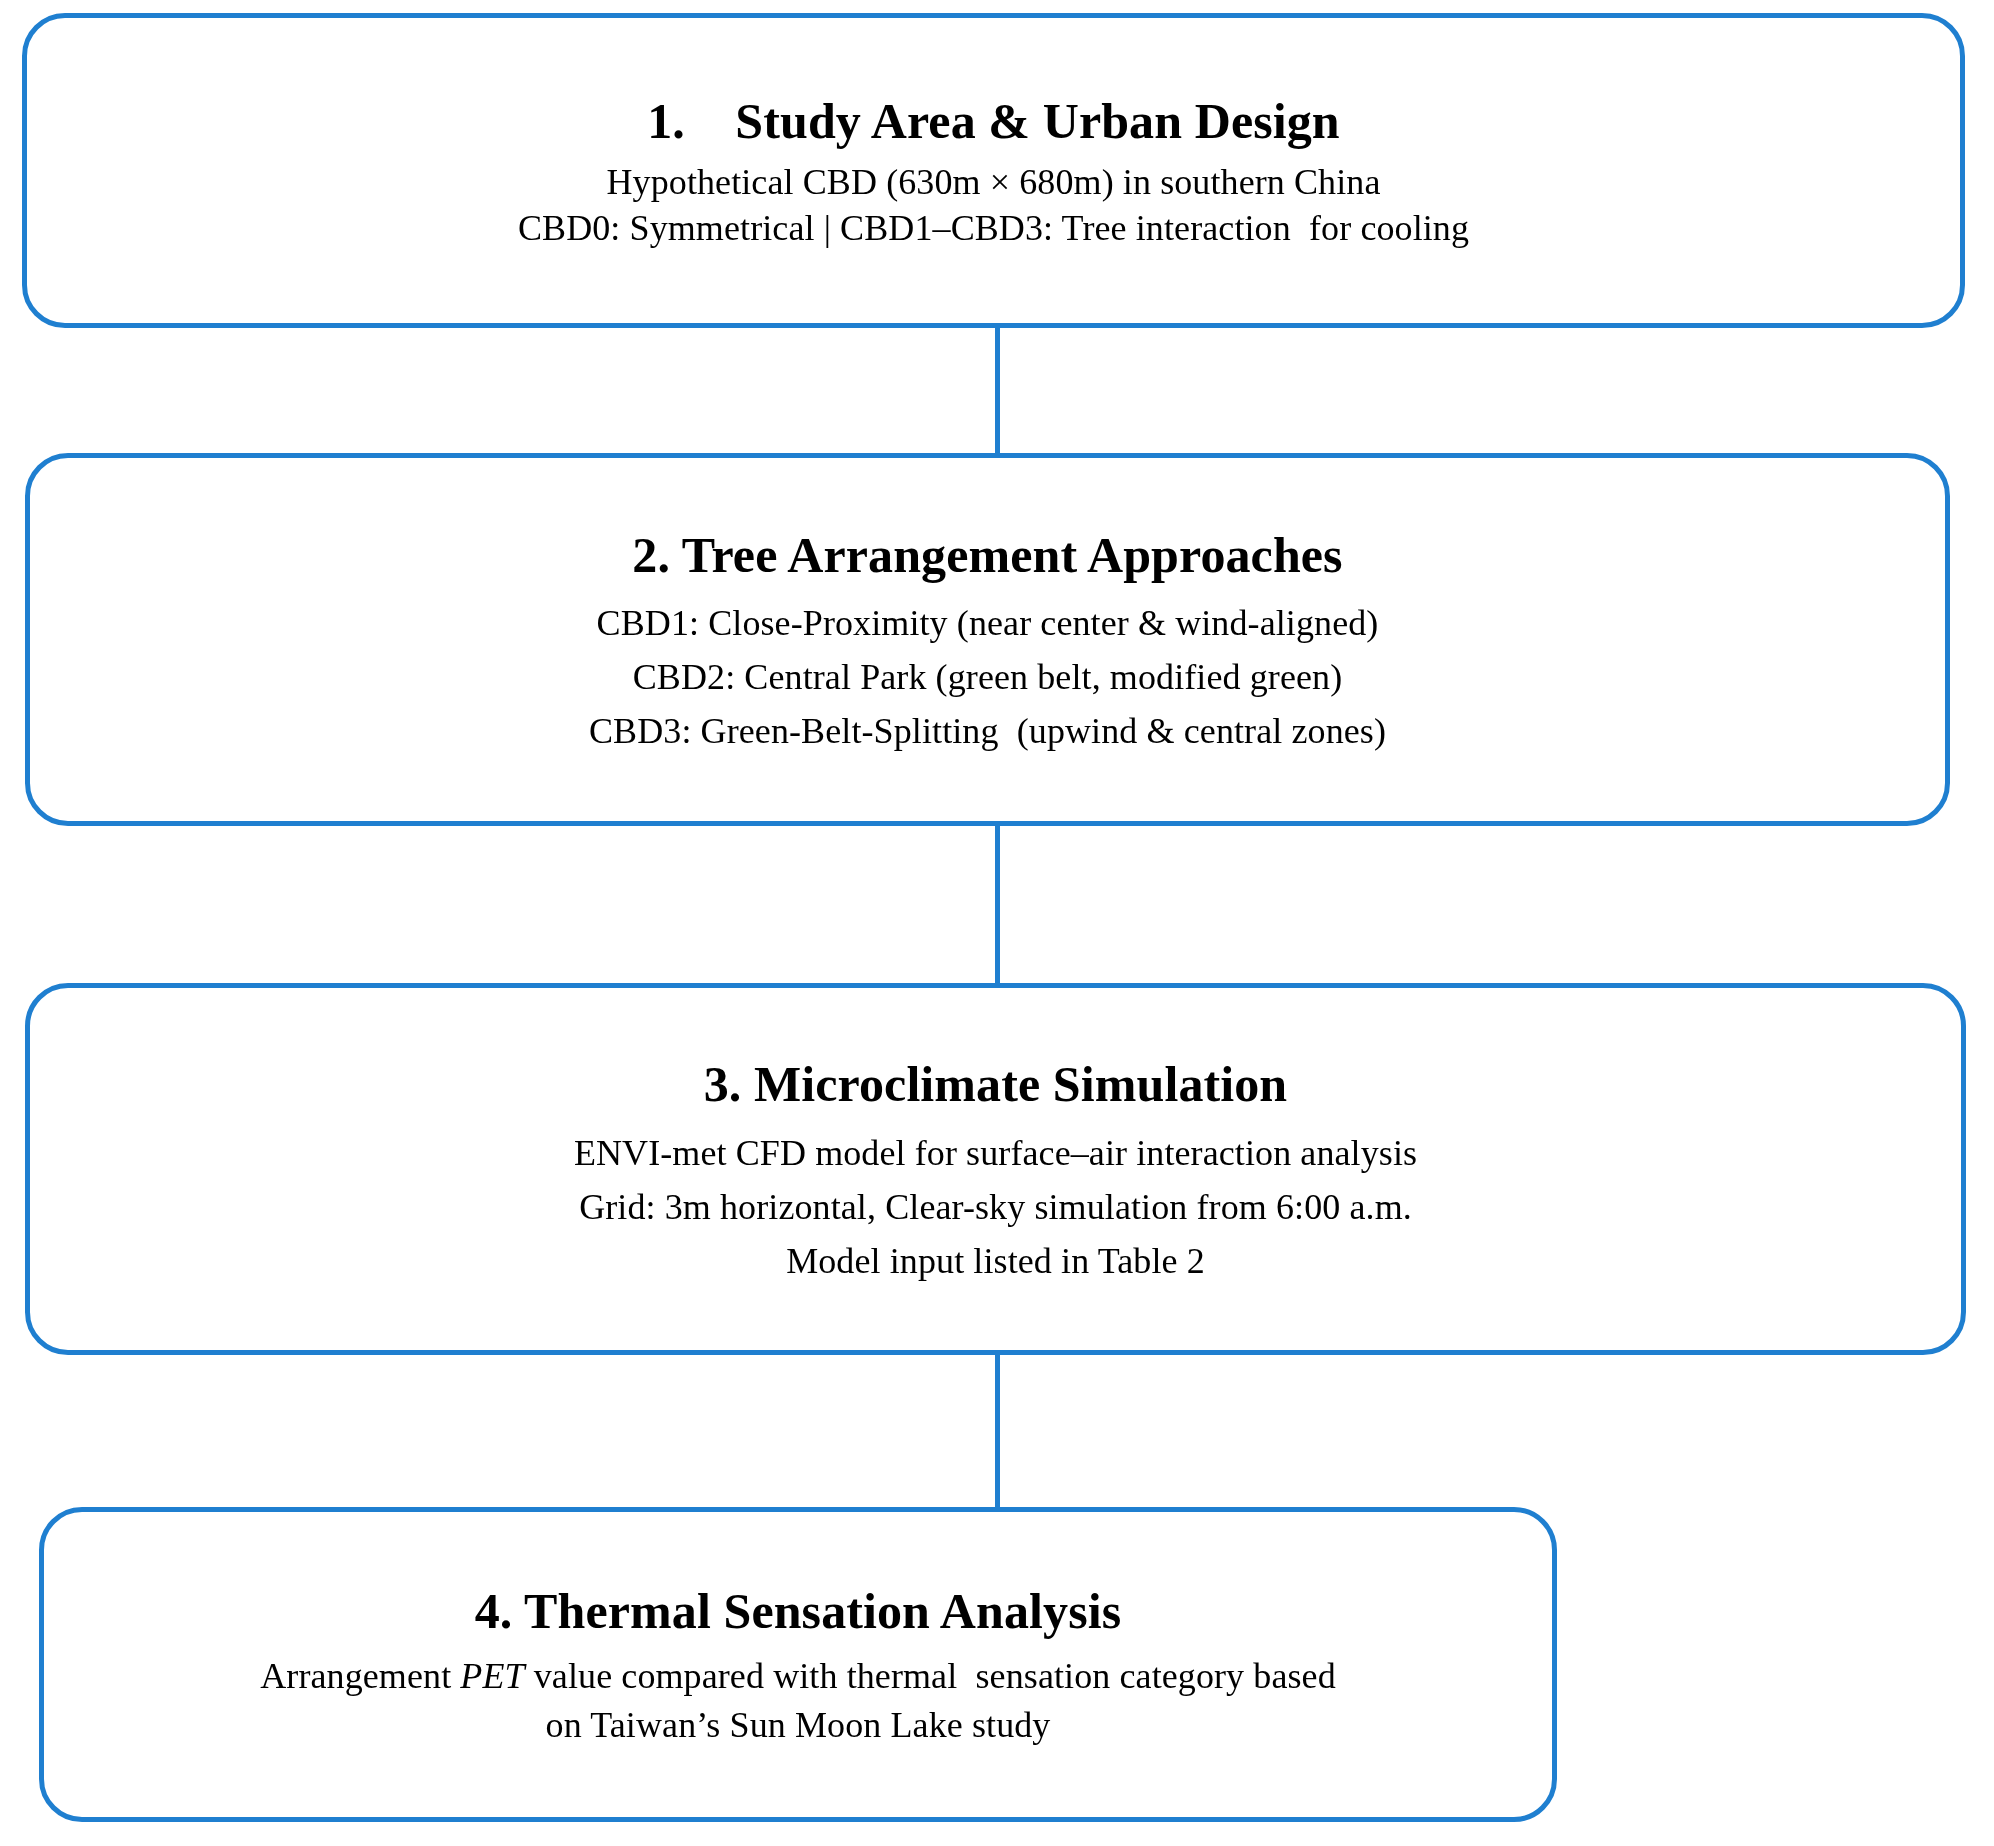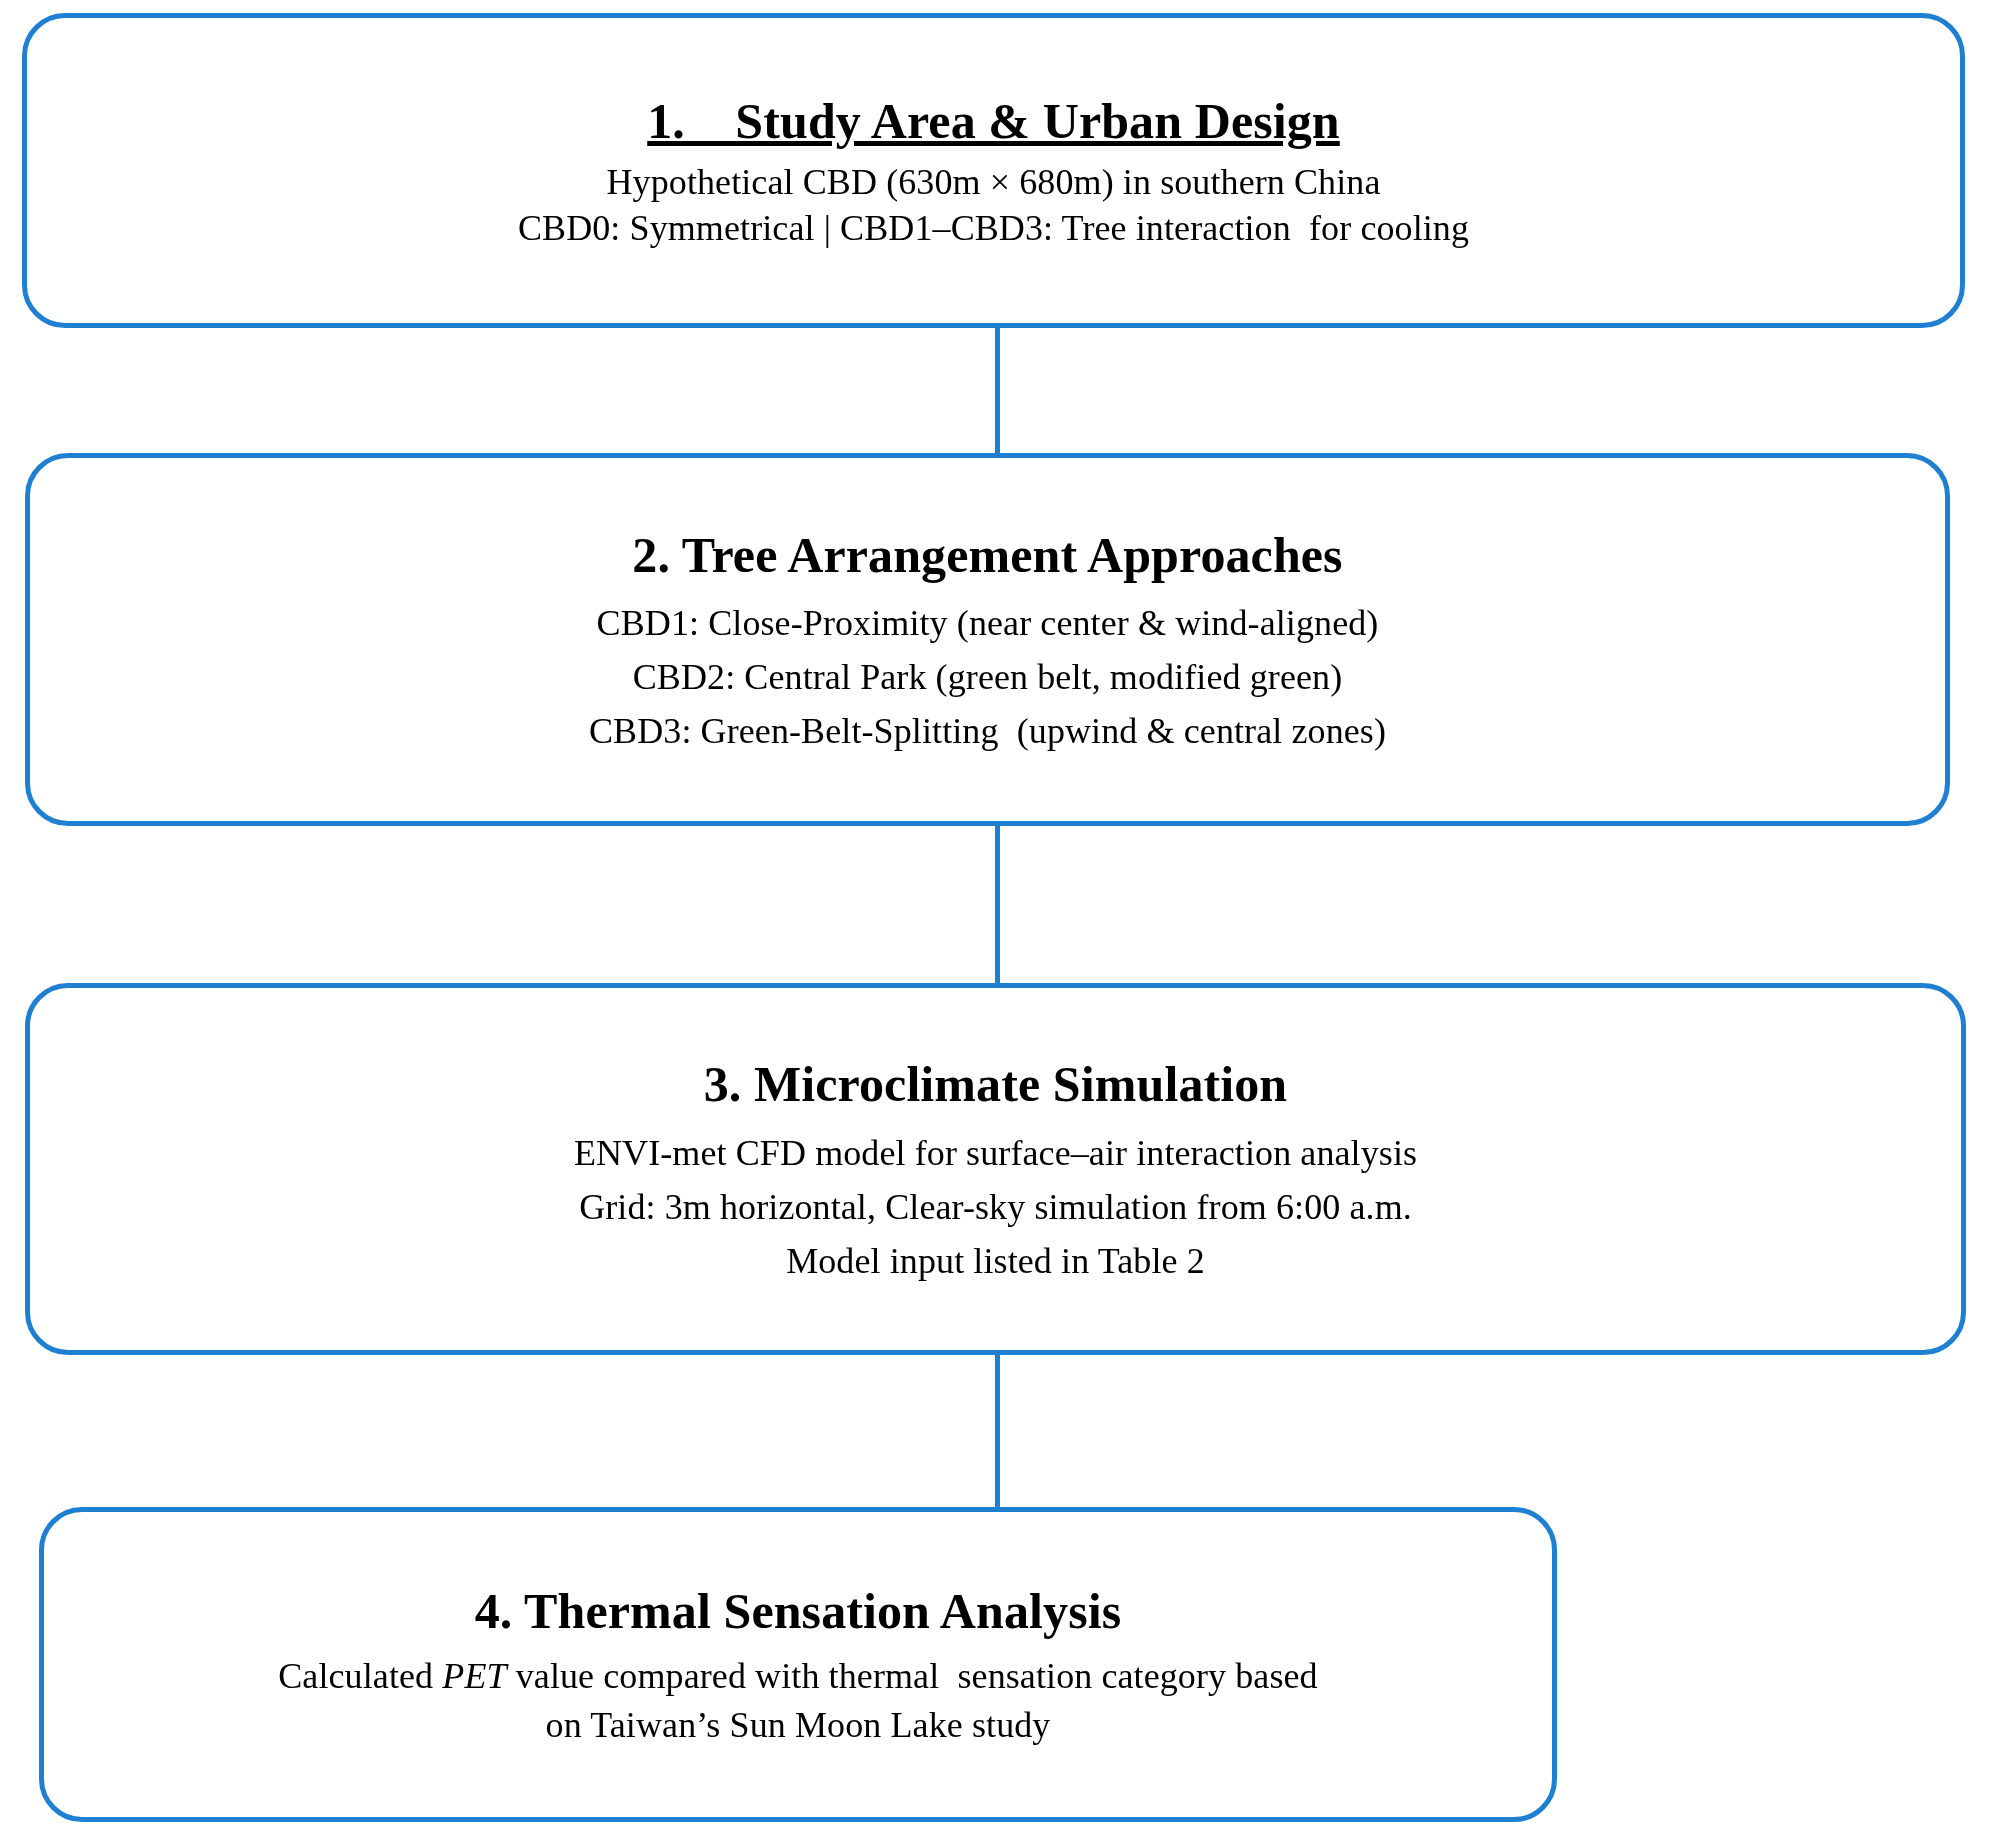--- a/index.html
+++ b/index.html
@@ -67,21 +67,21 @@
   
   #node-1 { left: 22px;  top: 13.4px;   width: 1943px; height: 315px; }
   #node-2 { left: 25px;  top: 453px;  width: 1925px; height: 373px; }
   #node-3 { left: 25px;  top: 983px; width: 1941px; height: 372px; }
   #node-4 { left: 39px;  top: 1507px; width: 1518px; height: 315px; }
 
   #connector-1 { top: 326px;  height: 131px; }
   #connector-2 { top: 824px; height: 162px; }
   #connector-3 { top: 1351px; height: 159px; }
 
-  #node-1 .node-title { margin-bottom: 7px; text-decoration: underline; }
+  #node-1 .node-title { margin-bottom: 7px; }
   #node-2 .node-title { margin-bottom: 6px; }
   #node-3 .node-title { margin-bottom: 7.4px; text-align: right; }
   #node-4 .node-title { margin-bottom: 7.4px; }
 
   #node-2 .node-line,
   #node-3 .node-line { margin-top: 8px; }
   #node-4 .node-line { margin-top: 3px; }
 </style>
 </head>
 <body>
@@ -109,18 +109,18 @@
     <div class="node-title">3. Microclimate Simulation</div>
     <div class="node-line">ENVI-met CFD model for surface–air interaction analysis</div>
     <div class="node-line">Grid: 3m horizontal, Clear-sky simulation from 6:00 a.m.</div>
     <div class="node-line">Model input listed in Table 2</div>
   </div>
 
   <div class="connector" id="connector-3"></div>
 
   <div class="node" id="node-4">
     <div class="node-title">4. Thermal Sensation Analysis</div>
-    <div class="node-line"><span>Calculated </span><span class="italic">PET</span><span> value compared with thermal  sensation category based</span></div>
+    <div class="node-line"><span>Arrangement </span><span class="italic">PET</span><span> value compared with thermal  sensation category based</span></div>
     <div class="node-line"><span>on Taiwan’s Sun Moon Lake study</span></div>
   </div>
 
 </div>
 
 
 </body></html>

